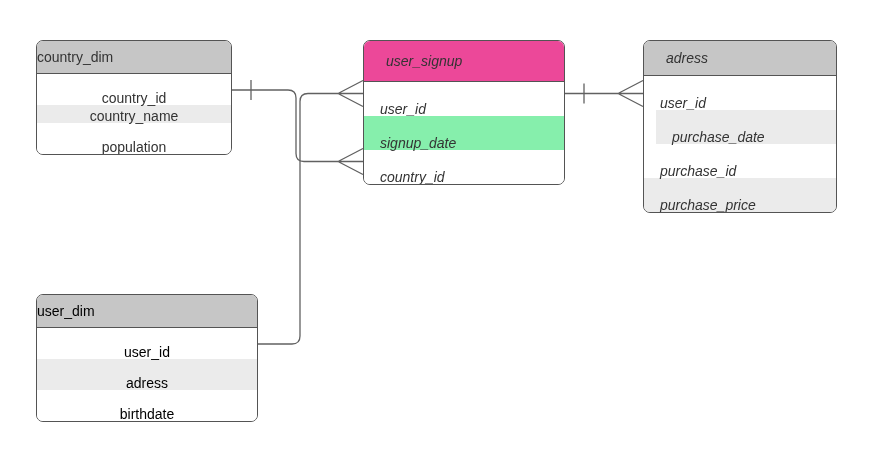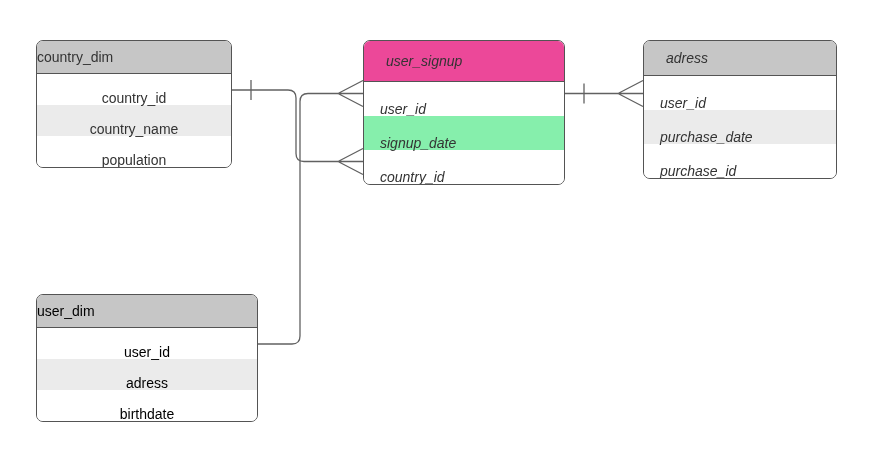--- a/index.html
+++ b/index.html
@@ -76,21 +76,21 @@
       </g>
     </svg>
 
 <div class="er-table" style="left: 36px; top: 40px; width: 196px; border-color: rgb(84, 84, 84); color: rgb(51, 51, 51);">
       <div class="hdr" style="height: 33px; background: rgb(198, 198, 198); border-bottom-color: rgb(84, 84, 84);">
         <span>country_dim</span>
       </div>
       <div class="row" style="height: 31px; background: rgb(255, 255, 255);">
         <span>country_id</span>
       </div>
-      <div class="row" style="height: 31px; background: rgb(235, 235, 235);">
+      <div class="row" style="height: 18px; background: rgb(235, 235, 235);">
         <span>country_name</span>
       </div>
       <div class="row" style="height: 31px; background: rgb(255, 255, 255);">
         <span>population</span>
       </div>
     </div>
     <div class="er-table" style="left: 36px; top: 294px; width: 222px; border-color: rgb(84, 84, 84); color: #000000;">
       <div class="hdr" style="height: 33px; background: rgb(198, 198, 198); border-bottom-color: rgb(84, 84, 84);">
         <span>user_dim</span>
       </div>
@@ -118,20 +118,23 @@
         <span>country_id</span>
       </div>
     </div>
     <div class="er-table italic-style" style="left: 643px; top: 40px; width: 194px; border-color: rgb(84, 84, 84); color: rgb(51, 51, 51);">
       <div class="hdr" style="height: 35px; background: rgb(198, 198, 198); border-bottom-color: rgb(84, 84, 84);">
         <span>adress</span>
       </div>
       <div class="row" style="height: 34px; background: rgb(255, 255, 255);">
         <span>user_id</span>
       </div>
-      <div class="row" style="height: 34px; background: rgb(235, 235, 235);">
+      <div class="row" style="height: 34px; background: rgb(235, 235, 235); margin-left: 12px;">
         <span>purchase_date</span>
       </div>
       <div class="row" style="height: 34px; background: rgb(255, 255, 255);">
         <span>purchase_id</span>
       </div>
+      <div class="row" style="height: 34px; background: rgb(235, 235, 235);">
+        <span>purchase_price</span>
+      </div>
     </div>
   </div>
 
 </body></html>

